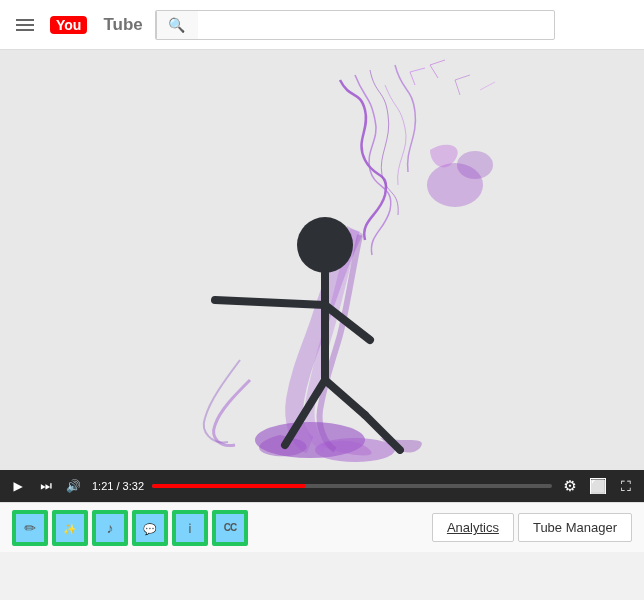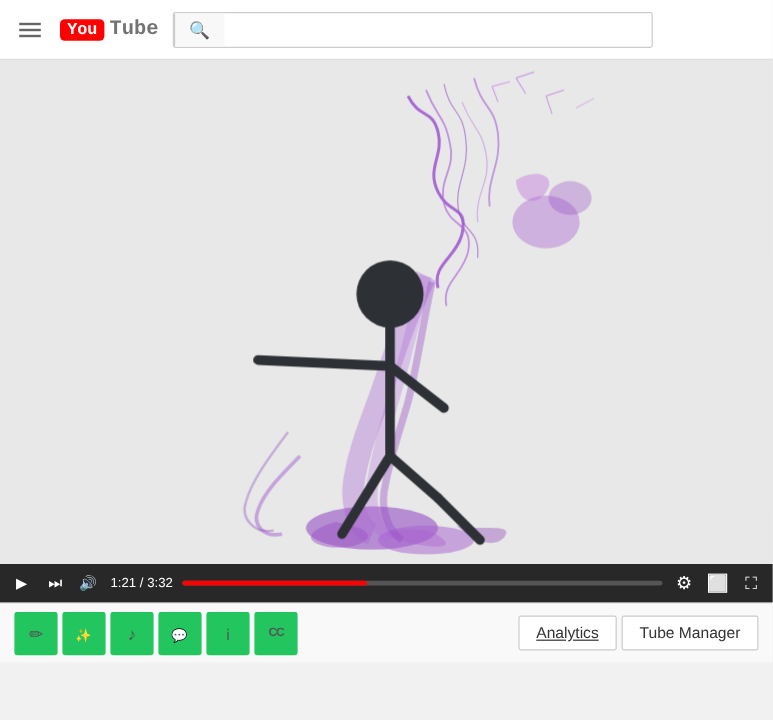--- a/index.html
+++ b/index.html
@@ -30,23 +30,22 @@
     }
     .hamburger-icon span {
       display: block;
       width: 18px;
       height: 2px;
       background: #666;
     }
     .youtube-logo {
       display: flex;
       align-items: center;
-      gap: 4px;
+      gap: 16px;
       text-decoration: none;
-      font-family: Liberation Mono, monospace;
     }
     .yt-icon {
       background: #ff0000;
       border-radius: 4px;
       padding: 2px 6px;
       display: flex;
       align-items: center;
       justify-content: center;
     }
     .yt-icon-text {
@@ -163,22 +162,22 @@
     .bottom-toolbar {
       background: #f9f9f9;
       border-top: 1px solid #e0e0e0;
       height: 50px;
       display: flex;
       align-items: center;
       padding: 0 12px;
       gap: 4px;
     }
     .tool-btn {
-      background: #22c55e;
-      border: 6px solid #22c55e;
+      background: #7dd3fc;
+      border: 4px solid #22c55e;
       border-radius: 2px;
       width: 36px;
       height: 36px;
       display: flex;
       align-items: center;
       justify-content: center;
       cursor: pointer;
       font-size: 14px;
       color: #555;
     }

